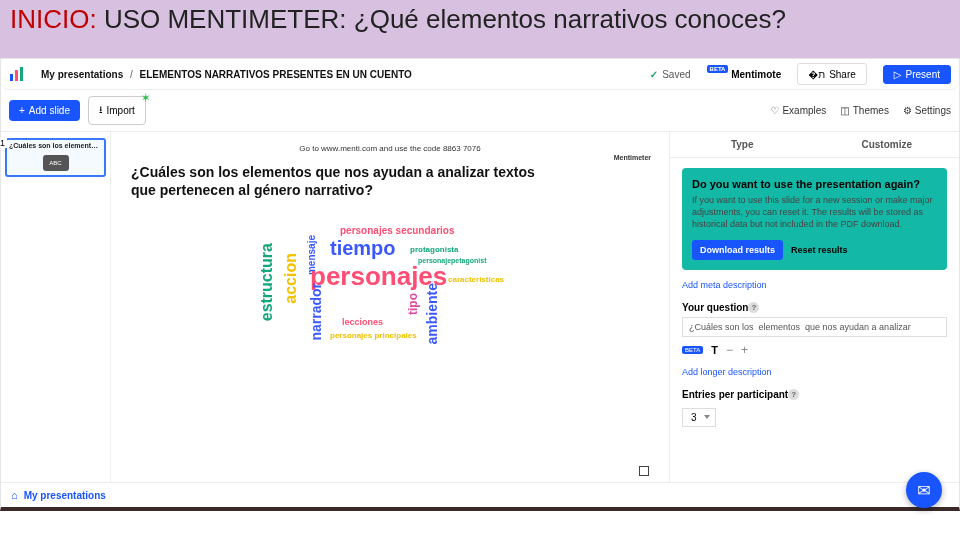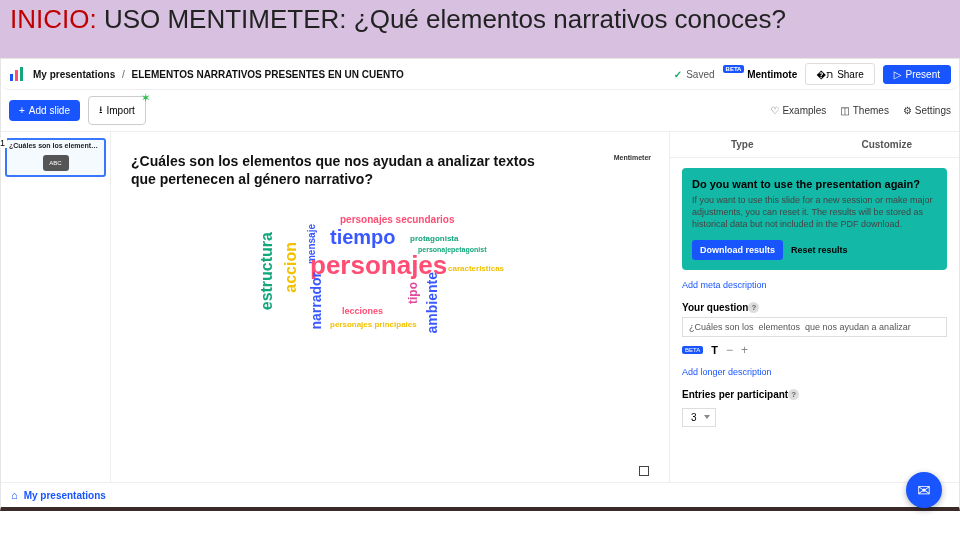--- a/index.html
+++ b/index.html
@@ -2,21 +2,21 @@
 <html><head>
 <meta charset="utf-8">
 <style>
   * { box-sizing: border-box; margin: 0; padding: 0; font-family: Arial, Helvetica, sans-serif; }
   body { width: 960px; height: 540px; overflow: hidden; background: #fff; }
   .slide-title-wrap { background: #d7c0e0; padding: 4px 10px 6px 10px; height: 58px; }
   .slide-title { font-size: 26px; color: #222; font-weight: 400; }
   .slide-title .red { color: #c00000; }
 
   .app { background: #fff; border: 1px solid #e5e5e5; }
-  .topbar { display: flex; align-items: center; padding: 4px 8px; gap: 8px; border-bottom: 1px solid #eee; font-size: 10px; border-radius: 8px; }
+  .topbar { display: flex; align-items: center; padding: 4px 8px; gap: 16px; border-bottom: 1px solid #eee; font-size: 10px; border-radius: 8px; }
   .logo { width: 16px; height: 16px; display:inline-block; }
   .breadcrumb { font-weight: 700; font-size: 10px; color: #111; }
   .breadcrumb .sep { font-weight: 400; color: #666; margin: 0 4px; }
   .spacer { flex: 1; }
   .saved { color: #555; font-size: 10px; display:flex; align-items:center; gap:4px; }
   .check { color: #17a864; font-weight: 700; }
   .beta { background: #1955ff; color: #fff; font-size: 6px; padding: 1px 3px; border-radius: 2px; position: relative; top:-7px; }
   .top-btn { padding: 3px 10px; border: 1px solid #ddd; border-radius: 3px; background: #fff; font-size: 10px; display:flex; align-items:center; gap:4px; cursor:pointer; }
   .top-btn.primary { background: #1955ff; color: #fff; border-color: #1955ff; }
   .top-btn .mini-icon { font-size: 10px; }
@@ -146,20 +146,21 @@
 
     <div class="thumb-col">
       <div class="thumb">
         <span class="num">1</span>
         <div class="thumb-title">¿Cuáles son los element…</div>
         <div class="thumb-cloud">ABC</div>
       </div>
     </div>
 
     <div class="canvas">
+      <div class="menti-hint">Go to www.menti.com and use the code 8863 7076</div>
       <div class="menti-brand">Mentimeter</div>
       <div class="canvas-q">¿Cuáles son los elementos que nos ayudan a analizar textos que pertenecen al género narrativo?</div>
       <div class="wordcloud" id="wordcloud">
           <span class="wc vert" style="color: rgb(19, 167, 122); font-size: 16px; left: 58px; top: 30px;">estructura</span>
           <span class="wc vert" style="color: rgb(242, 194, 0); font-size: 16px; left: 82px; top: 40px;">accion</span>
           <span class="wc vert" style="color: rgb(58, 88, 255); font-size: 10px; left: 106px; top: 22px;">mensaje</span>
           <span class="wc" style="color: rgb(255, 77, 115); font-size: 10px; left: 140px; top: 12px;">personajes secundarios</span>
           <span class="wc" style="color: rgb(58, 88, 255); font-size: 20px; left: 130px; top: 24px;">tiempo</span>
           <span class="wc" style="color: rgb(19, 167, 122); font-size: 8px; left: 210px; top: 32px;">protagonista</span>
           <span class="wc" style="color: rgb(19, 167, 122); font-size: 7px; left: 218px; top: 44px;">personajepetagonist</span>

